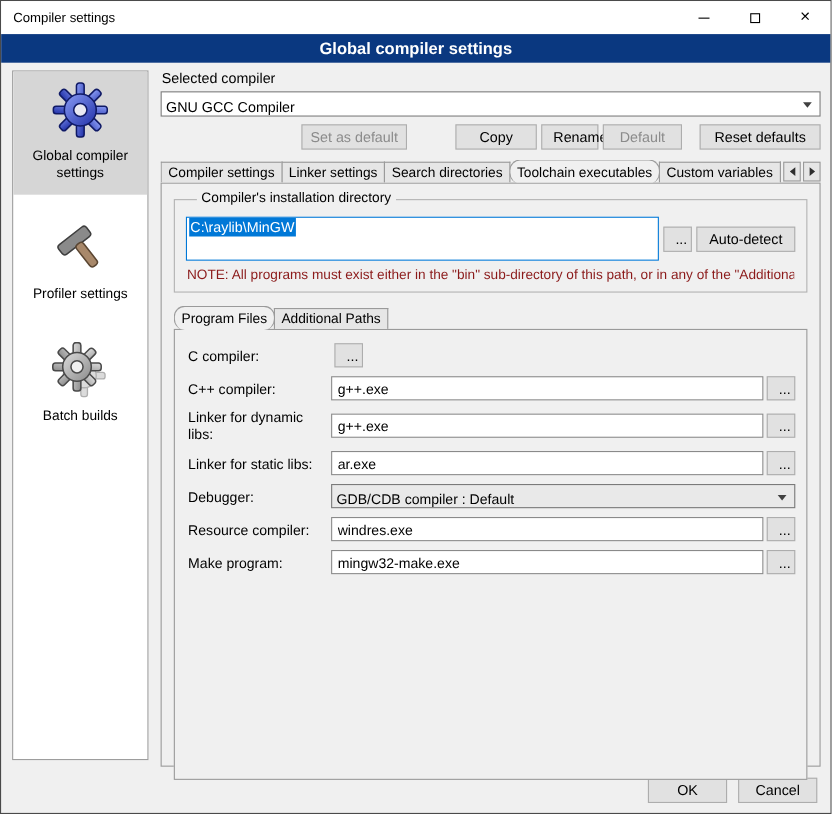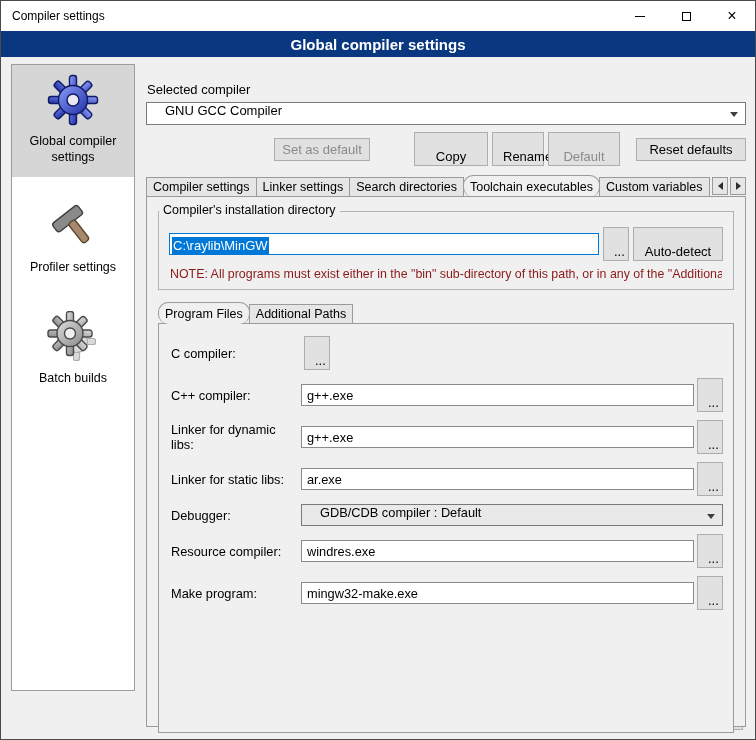--- a/index.html
+++ b/index.html
@@ -38,36 +38,36 @@
   .side-item {
     display: flex; flex-direction: column; align-items: center;
     padding: 9px 3px 12px; gap: 8px; text-align: center; cursor: default;
   }
   .side-item.selected { background: #d6d6d6; }
   .side-item + .side-item { margin-top: 14px; }
   .side-item .lbl { font-size: 12.5px; line-height: 1.25; }
 
   
   .main { position: absolute; left: 145px; top: 62px; width: 600px; }
-  .sec-label { margin: 19px 0 5px 1px; }
+  .sec-label { margin: 0 0 5px 1px; }
 
   .combo {
     height: 23px; border: 1px solid #7a7a7a; background: #fff;
-    display: flex; align-items: flex-start; padding: 0 20px 0 18px; position: relative;
+    display: flex; align-items: flex-end; padding: 0 20px 0 4px; position: relative;
     white-space: nowrap; overflow: hidden;
   }
   .combo .arrow {
     position: absolute; right: 7px; top: 9px; width: 0; height: 0;
     border-left: 4px solid transparent; border-right: 4px solid transparent;
     border-top: 5px solid #404040;
   }
 
   button.btn {
     font-family: inherit; font-size: 13px; height: 23px;
-    background: #e1e1e1; border: 1px solid #adadad; padding: 16px 10px; cursor: default;
+    background: #e1e1e1; border: 1px solid #adadad; padding: 0 10px; cursor: default;
   }
   button.btn.disabled { color: #8b8b8b; }
   .btnrow { margin-top: 7px; display: flex; justify-content: flex-end; align-items: center; }
   .btnrow .b-setdef { width: 96px; margin-right: 44px; padding: 0 2px; }
   .btnrow .b-copy { width: 74px; }
   .btnrow .b-rename { width: 52px; margin-left: 4px; }
   .btnrow .b-delete { width: 72px; margin-left: 4px; }
   .btnrow .b-reset { width: 110px; margin-left: 16px; padding: 0 2px; }
 
   
@@ -92,25 +92,25 @@
   .tri-right { width: 0; height: 0; border-top: 4px solid transparent; border-bottom: 4px solid transparent; border-left: 5px solid #2e2e2e; }
 
   
   .panel {
     position: relative; width: 600px; height: 531px;
     border: 1px solid #9a9a9a; background: #f0f0f0; padding: 10px 11px; z-index: 1;
   }
 
   
   .groupbox { position: relative; border: 1px solid #b2b2b2; padding: 15px 10px 6px; margin-top: 4px; }
-  .groupbox .gtitle { position: absolute; top: -9px; left: 0; background: #f0f0f0; padding: 0 4px; font-size: 12.5px; }
+  .groupbox .gtitle { position: absolute; top: -9px; left: 20px; background: #f0f0f0; padding: 0 4px; font-size: 12.5px; }
   .dirrow { display: flex; gap: 4px; align-items: center; }
   .fakeinput {
-    flex: 1; height: 22px; border: 1px solid #0078d7; background: #fff;
-    display: flex; align-items: flex-end; padding: 0 2px; overflow: hidden;
+    flex: 1; height: 40px; border: 1px solid #0078d7; background: #fff;
+    display: flex; align-items: flex-start; padding: 0 2px; overflow: hidden;
   }
   .fakeinput .sel { background: #0078d7; color: #fff; padding: 1px 1px; }
   .browse { width: 26px; padding: 0; }
   .autodetect { width: 90px; padding: 0 2px; }
   .note { color: #8b1a1a; font-size: 12.4px; margin: 6px 1px 2px; white-space: nowrap; overflow: hidden; }
 
   
   .itabstrip { display: flex; align-items: flex-end; height: 21px; margin-top: 12px; position: relative; z-index: 2; }
   .ipanel { border: 1px solid #9a9a9a; background: #f0f0f0; padding: 12px 10px 10px 12px; height: 410px; position: relative; z-index: 1; }
 

